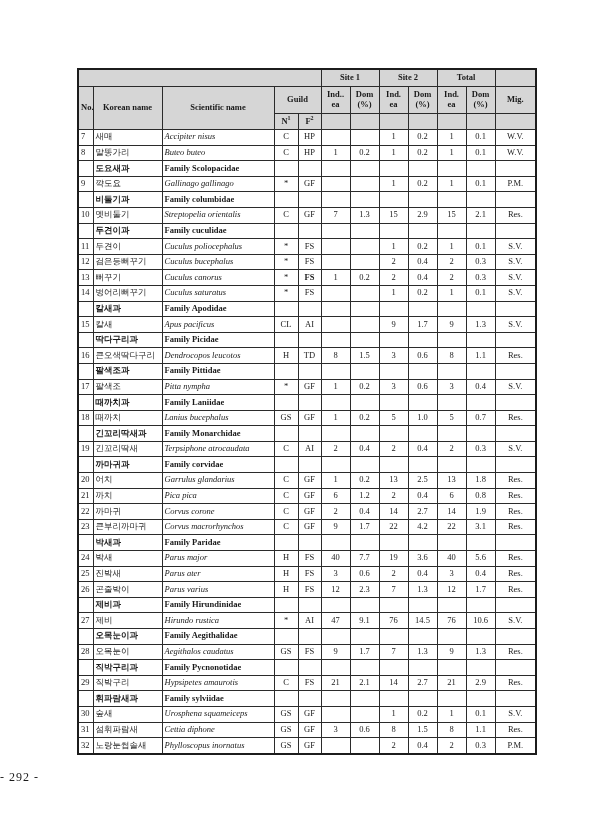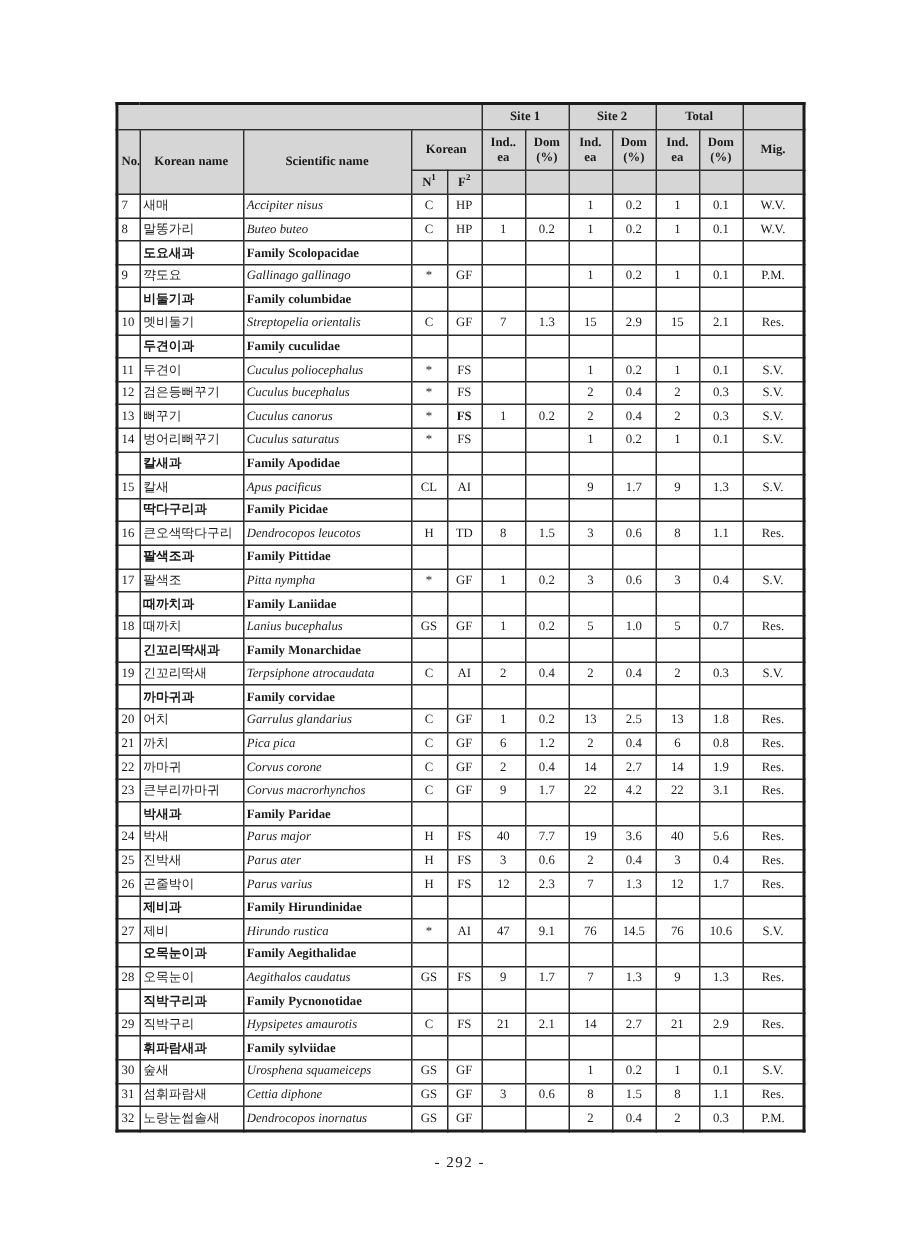--- a/index.html
+++ b/index.html
@@ -45,22 +45,21 @@
   td.c-sci { text-align: left; font-style: italic; white-space: nowrap; }
   td.c-mid, td.c-num, td.c-mig { text-align: center; }
   tr.family td.c-kor { font-weight: bold; }
   tr.family td.c-sci { font-style: normal; font-weight: bold; }
   td.bold-f { font-weight: bold; }
   sup { font-size: 6px; line-height: 0; }
   .page-footer {
     position: absolute;
     left: 0; top: 770px;
     width: 613px;
-    text-align: center;
-    font-size: 10px;
+    font-size: 12px;
     color: #1a1a1a;
     letter-spacing: 1px;
   }
 </style>
 </head>
 <body>
 
 <div class="sheet">
 
   <table class="species">
@@ -83,21 +82,21 @@
         <th colspan="5"></th>
         <th colspan="2">Site 1</th>
         <th colspan="2">Site 2</th>
         <th colspan="2">Total</th>
         <th></th>
       </tr>
       <tr class="hrow2">
         <th rowspan="2">No.</th>
         <th rowspan="2">Korean name</th>
         <th rowspan="2">Scientific name</th>
-        <th colspan="2">Korean</th>
+        <th colspan="2">Guild</th>
         <th>Ind.. ea</th>
         <th>Dom (%)</th>
         <th>Ind. ea</th>
         <th>Dom (%)</th>
         <th>Ind. ea</th>
         <th>Dom (%)</th>
         <th>Mig.</th>
       </tr>
       <tr class="hrow3">
         <th><span>N</span><sup>1</sup></th>
@@ -654,21 +653,21 @@
           <td class="c-num">0.6</td>
           <td class="c-num">8</td>
           <td class="c-num">1.5</td>
           <td class="c-num">8</td>
           <td class="c-num">1.1</td>
           <td class="c-mig">Res.</td>
         </tr>
         <tr>
           <td class="c-no">32</td>
           <td class="c-kor">노랑눈썹솔새</td>
-          <td class="c-sci">Dendrocopos inornatus</td>
+          <td class="c-sci">Phylloscopus inornatus</td>
           <td class="c-mid">GS</td>
           <td class="c-mid">GF</td>
           <td class="c-num"></td>
           <td class="c-num"></td>
           <td class="c-num">2</td>
           <td class="c-num">0.4</td>
           <td class="c-num">2</td>
           <td class="c-num">0.3</td>
           <td class="c-mig">P.M.</td>
         </tr>

